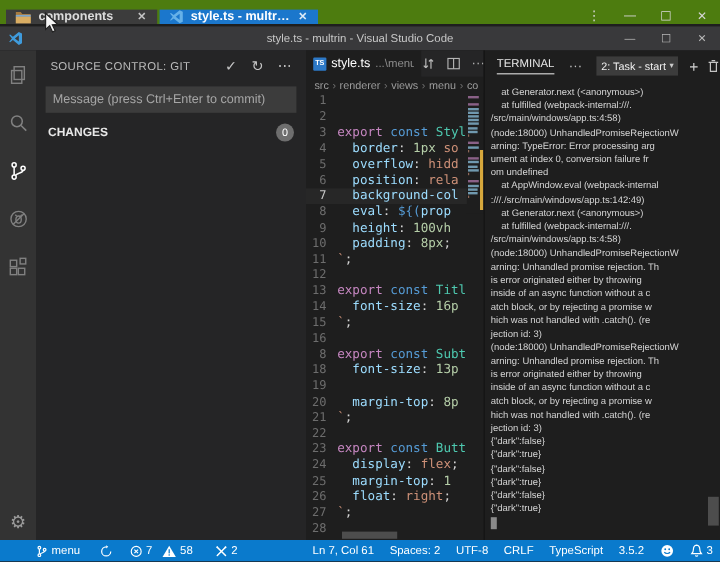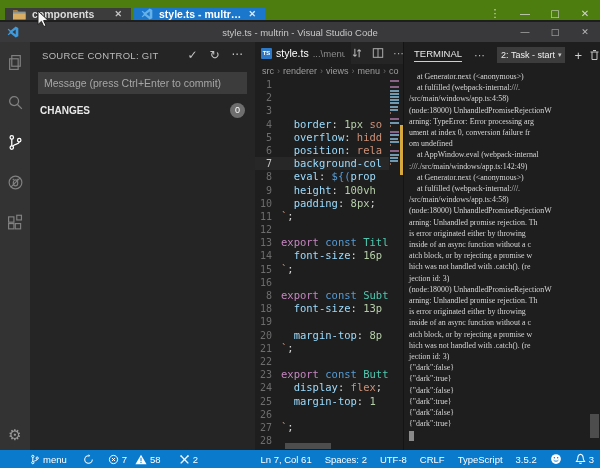--- a/index.html
+++ b/index.html
@@ -81,21 +81,21 @@
     background:#1e1e1e; border-left:1px solid #141414; }
   .term-header { height:26px; display:flex; align-items:center; padding-left:10px; }
   .term-title { font-size:9.5px; color:#e7e7e7; border-bottom:1px solid #cfcfcf; padding-bottom:2px; }
   .term-more { margin-left:12px; color:#c5c5c5; font-size:11px; }
   .term-select { margin-left:12px; width:82px; height:16px; background:#3c3c3c; color:#f0f0f0;
     font-size:9px; display:flex; align-items:center; padding:0 4px; }
   .term-select .caret { margin-left:auto; font-size:7px; color:#cccccc; }
   .term-plus { margin-left:9px; color:#d0d0d0; font-size:13px; font-weight:normal; }
   .term-trash { margin-left:7px; display:flex; }
   .term-body { position:relative; height:382px; padding:3px 0 0 5px; overflow:hidden; }
-  .term-line { font-family:Liberation Serif, serif; font-size:7.9px; line-height:11.2px;
+  .term-line { font-family:Liberation Sans, sans-serif; font-size:7.9px; line-height:11.2px;
     color:#d6d6d6; white-space:pre; }
   .term-cursor { width:5px; height:10px; background:#8a8a8a; margin-top:1px; }
   .term-scroll-thumb { position:absolute; right:1px; bottom:12px; width:9px; height:24px; background:#4d4d4d; }
   
   #statusbar { position:absolute; left:0; top:450px; width:600px; height:18px; background:#0a7acc;
     display:flex; align-items:center; font-size:9.5px; color:#ffffff; }
   .sb-left { display:flex; align-items:center; padding-left:30px; }
   .sb-right { margin-left:auto; display:flex; align-items:center; gap:13px; padding-right:6px; }
   .sbi { display:flex; align-items:center; gap:3px; white-space:nowrap; }
   .sb-item { white-space:nowrap; }
@@ -231,21 +231,21 @@
       <span class="bc-item">views</span>
       <span class="bc-sep">›</span>
       <span class="bc-item">menu</span>
       <span class="bc-sep">›</span>
       <span class="bc-item">co</span>
     </div>
   <div class="code-area">
     <div>
         <div class="code-row"><span class="ln">1</span></div>
         <div class="code-row"><span class="ln">2</span><span class="code-text"></span></div>
-        <div class="code-row"><span class="ln">3</span></div>
+        <div class="code-row"><span class="ln">3</span><span class="code-text"><span style="color: rgb(197, 134, 192);">export</span><span style="color: rgb(86, 156, 214);"> const</span><span style="color: rgb(78, 201, 176);"> Styl</span></span></div>
         <div class="code-row"><span class="ln">4</span><span class="code-text"><span style="color: rgb(156, 220, 254);">  border</span><span style="color: rgb(212, 212, 212);">:</span><span style="color: rgb(181, 206, 168);"> 1px</span><span style="color: rgb(206, 145, 120);"> so</span></span></div>
         <div class="code-row"><span class="ln">5</span><span class="code-text"><span style="color: rgb(156, 220, 254);">  overflow</span><span style="color: rgb(212, 212, 212);">:</span><span style="color: rgb(206, 145, 120);"> hidd</span></span></div>
         <div class="code-row"><span class="ln">6</span><span class="code-text"><span style="color: rgb(156, 220, 254);">  position</span><span style="color: rgb(212, 212, 212);">:</span><span style="color: rgb(206, 145, 120);"> rela</span></span></div>
         <div class="code-row active"><span class="ln">7</span><span class="code-text"><span style="color: rgb(156, 220, 254);">  background-col</span></span></div>
         <div class="code-row"><span class="ln">8</span><span class="code-text"><span style="color: rgb(156, 220, 254);">  eval</span><span style="color: rgb(212, 212, 212);">:</span><span style="color: rgb(86, 156, 214);"> ${(</span><span style="color: rgb(156, 220, 254);">prop</span></span></div>
         <div class="code-row"><span class="ln">9</span><span class="code-text"><span style="color: rgb(156, 220, 254);">  height</span><span style="color: rgb(212, 212, 212);">:</span><span style="color: rgb(181, 206, 168);"> 100vh</span></span></div>
         <div class="code-row"><span class="ln">10</span><span class="code-text"><span style="color: rgb(156, 220, 254);">  padding</span><span style="color: rgb(212, 212, 212);">:</span><span style="color: rgb(181, 206, 168);"> 8px</span><span style="color: rgb(212, 212, 212);">;</span></span></div>
         <div class="code-row"><span class="ln">11</span><span class="code-text"><span style="color: rgb(206, 145, 120);">`</span><span style="color: rgb(212, 212, 212);">;</span></span></div>
         <div class="code-row"><span class="ln">12</span><span class="code-text"></span></div>
         <div class="code-row"><span class="ln">13</span><span class="code-text"><span style="color: rgb(197, 134, 192);">export</span><span style="color: rgb(86, 156, 214);"> const</span><span style="color: rgb(78, 201, 176);"> Titl</span></span></div>
@@ -254,21 +254,21 @@
         <div class="code-row"><span class="ln">16</span><span class="code-text"></span></div>
         <div class="code-row"><span class="ln">8</span><span class="code-text"><span style="color: rgb(197, 134, 192);">export</span><span style="color: rgb(86, 156, 214);"> const</span><span style="color: rgb(78, 201, 176);"> Subt</span></span></div>
         <div class="code-row"><span class="ln">18</span><span class="code-text"><span style="color: rgb(156, 220, 254);">  font-size</span><span style="color: rgb(212, 212, 212);">:</span><span style="color: rgb(181, 206, 168);"> 13p</span></span></div>
         <div class="code-row"><span class="ln">19</span></div>
         <div class="code-row"><span class="ln">20</span><span class="code-text"><span style="color: rgb(156, 220, 254);">  margin-top</span><span style="color: rgb(212, 212, 212);">:</span><span style="color: rgb(181, 206, 168);"> 8p</span></span></div>
         <div class="code-row"><span class="ln">21</span><span class="code-text"><span style="color: rgb(206, 145, 120);">`</span><span style="color: rgb(212, 212, 212);">;</span></span></div>
         <div class="code-row"><span class="ln">22</span><span class="code-text"></span></div>
         <div class="code-row"><span class="ln">23</span><span class="code-text"><span style="color: rgb(197, 134, 192);">export</span><span style="color: rgb(86, 156, 214);"> const</span><span style="color: rgb(78, 201, 176);"> Butt</span></span></div>
         <div class="code-row"><span class="ln">24</span><span class="code-text"><span style="color: rgb(156, 220, 254);">  display</span><span style="color: rgb(212, 212, 212);">:</span><span style="color: rgb(206, 145, 120);"> flex</span><span style="color: rgb(212, 212, 212);">;</span></span></div>
         <div class="code-row"><span class="ln">25</span><span class="code-text"><span style="color: rgb(156, 220, 254);">  margin-top</span><span style="color: rgb(212, 212, 212);">:</span><span style="color: rgb(181, 206, 168);"> 1</span></span></div>
-        <div class="code-row"><span class="ln">26</span></div>
+        <div class="code-row"><span class="ln">26</span><span class="code-text"><span style="color: rgb(156, 220, 254);">  float</span><span style="color: rgb(212, 212, 212);">:</span><span style="color: rgb(206, 145, 120);"> right</span><span style="color: rgb(212, 212, 212);">;</span></span></div>
         <div class="code-row"><span class="ln">27</span><span class="code-text"><span style="color: rgb(206, 145, 120);">`</span><span style="color: rgb(212, 212, 212);">;</span></span></div>
         <div class="code-row"><span class="ln">28</span><span class="code-text"></span></div>
       </div>
     <div class="minimap">
         <div class="mm-bar" style="top: 2px; width: 8.8px; background: rgb(197, 134, 192);"></div>
         <div class="mm-bar" style="top: 8.4px; width: 9.35px; background: rgb(197, 134, 192);"></div>
         <div class="mm-bar" style="top: 11.6px; width: 8.8px; background: rgb(156, 220, 254);"></div>
         <div class="mm-bar" style="top: 14.8px; width: 8.8px; background: rgb(156, 220, 254);"></div>
         <div class="mm-bar" style="top: 18px; width: 8.8px; background: rgb(156, 220, 254);"></div>
         <div class="mm-bar" style="top: 21.2px; width: 8.8px; background: rgb(156, 220, 254);"></div>

